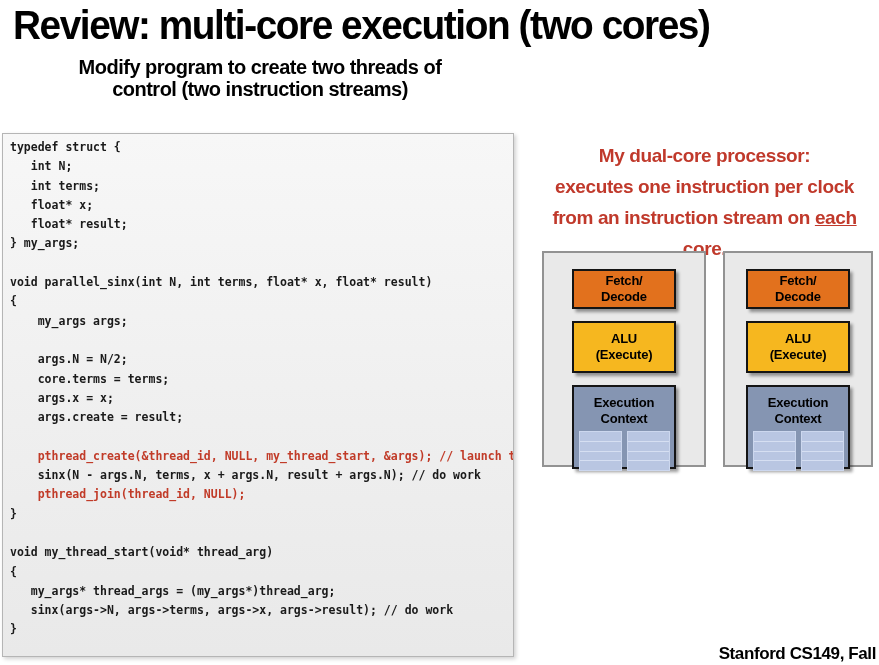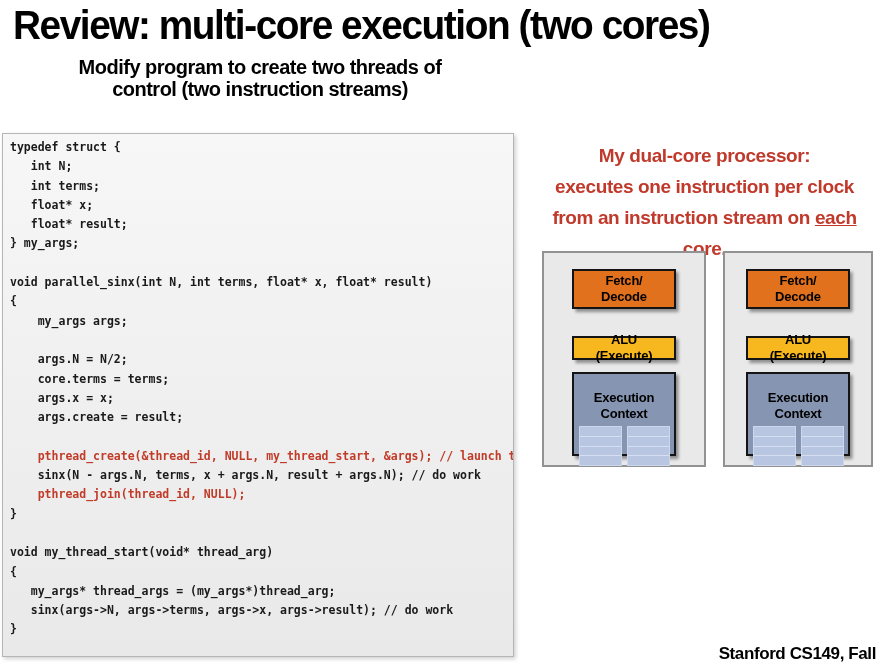--- a/index.html
+++ b/index.html
@@ -64,23 +64,23 @@
   .core2 { left:723px; width:150px; }
 
   .unit {
     width:104px; border:2px solid #141414;
     box-shadow:2.5px 3px 3px rgba(0,0,0,0.40);
     display:flex; flex-direction:column; align-items:center; justify-content:center;
     font-size:13px; font-weight:bold; color:#000; letter-spacing:-0.2px;
     line-height:16px; text-align:center;
     flex-shrink:0;
   }
-  .fetch { height:40px; background:var(--fetch-orange,#e2711d); margin-bottom:3px; }
-  .alu   { height:24px; background:var(--alu-yellow,#f6b71f); margin-bottom:12px;margin-top:24px; }
-  .ctx   { height:84px; background:var(--context-slate,#8595b2); justify-content:flex-start; padding-top:16px; }
+  .fetch { height:40px; background:var(--fetch-orange,#e2711d); margin-bottom:12px; }
+  .alu   { height:52px; background:var(--alu-yellow,#f6b71f); margin-bottom:12px; }
+  .ctx   { height:84px; background:var(--context-slate,#8595b2); justify-content:flex-start; padding-top:8px; }
 
   .grids { display:flex; gap:5px; margin-top:4px; }
   .reg-grid {
     width:43px; height:40px;
     border:1.5px solid #ccd7ee;
     display:flex; flex-direction:column;
   }
   .reg-row {
     flex:1; background:var(--register-blue,#b9c6e2);
     border-bottom:1px solid #d6dff2; display:block;

